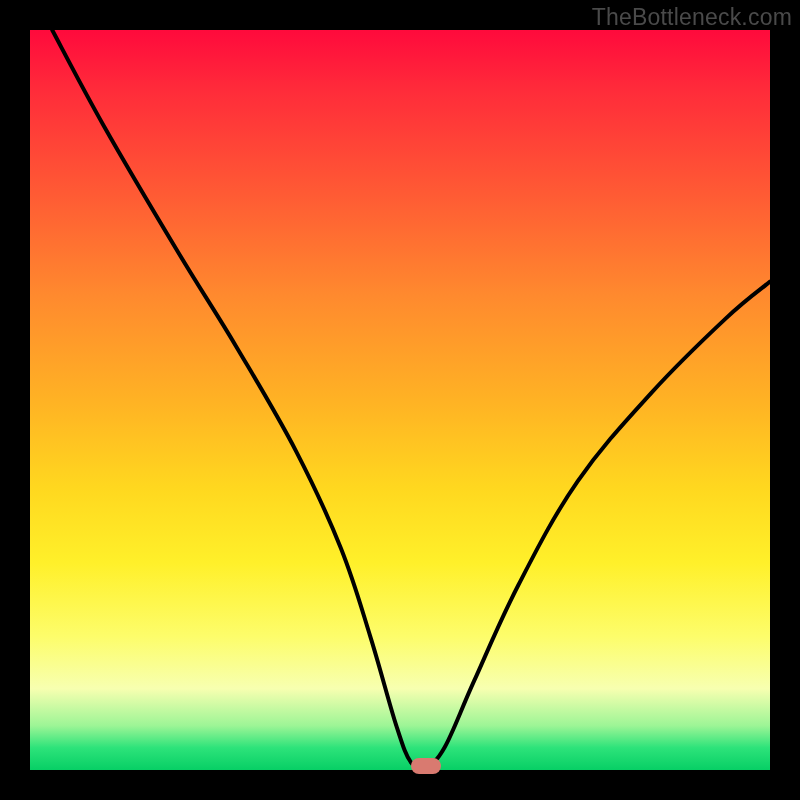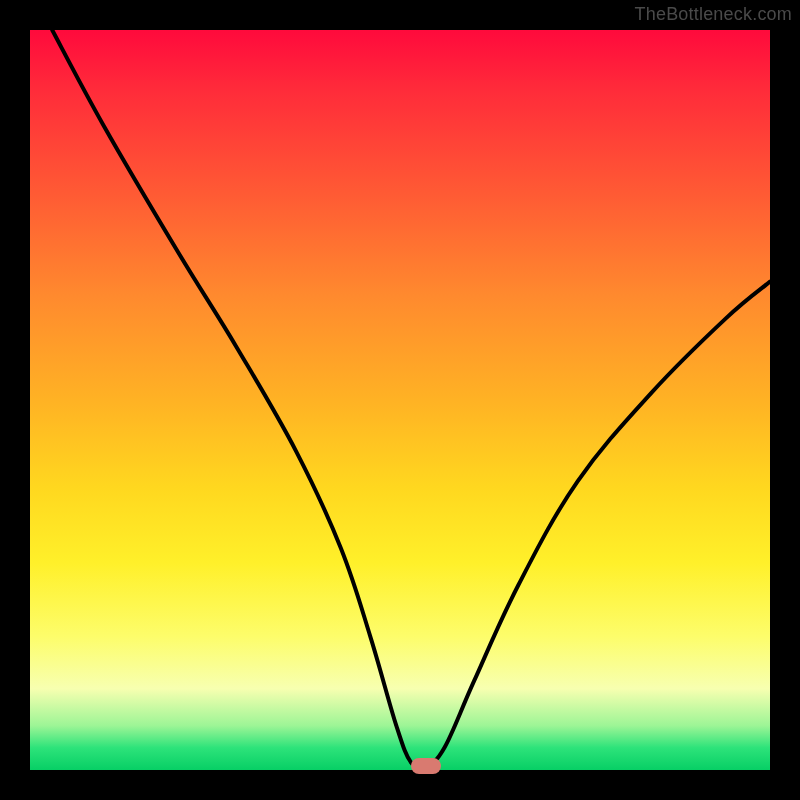--- a/index.html
+++ b/index.html
@@ -38,21 +38,21 @@
       #9df596 94%,
       #2de37a 97%,
       #07cf65 100%
     );
   }
   .watermark {
     position: absolute;
     top: 4px;
     right: 8px;
     color: #4a4a4a;
-    font-size: 18px;
+    font-size: 23px;
     font-weight: 400;
     letter-spacing: 0.2px;
     user-select: none;
   }
   svg.curve {
     position: absolute;
     inset: 0;
     width: 100%;
     height: 100%;
     overflow: visible;

